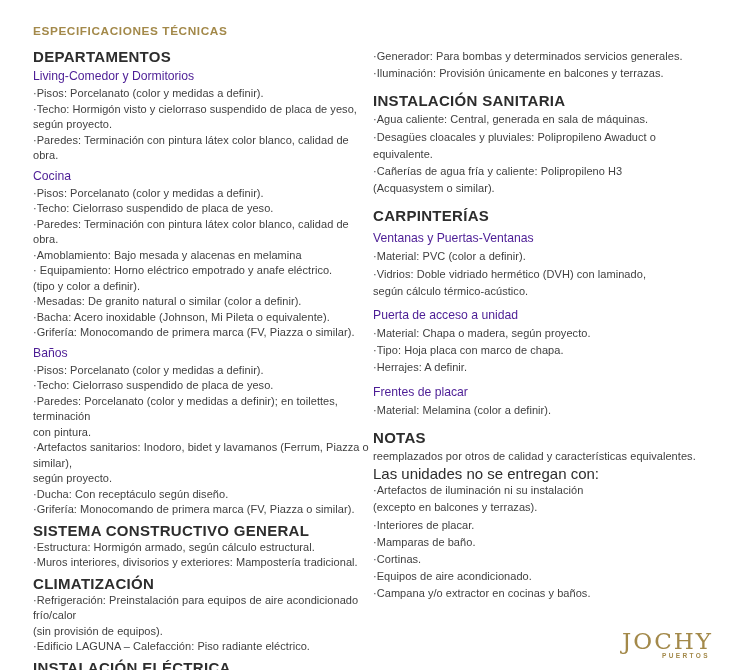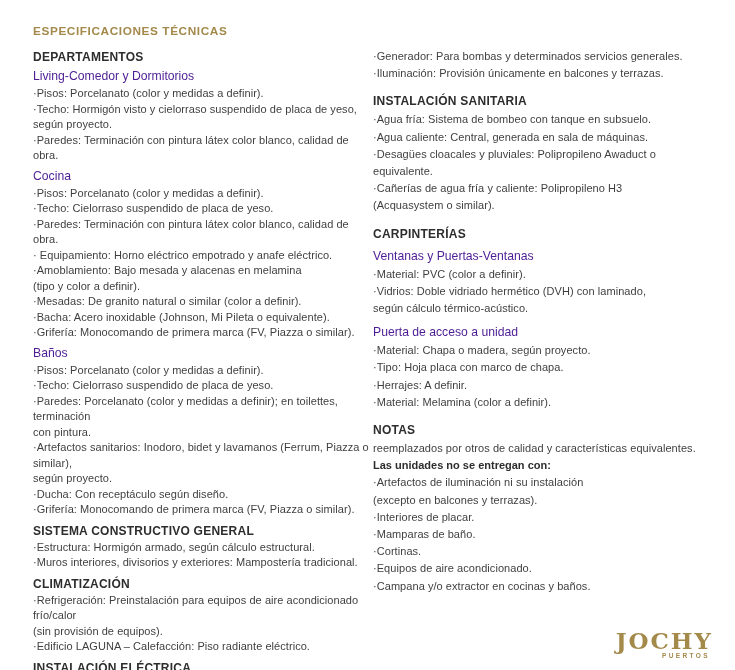--- a/index.html
+++ b/index.html
@@ -19,56 +19,56 @@
     color:#a3894a;
     line-height:14px;
     margin:0 0 6px 0;
   }
   .cols{display:flex;align-items:flex-start;}
   .col-left{width:340px;flex:none;}
   .col-right{flex:1;padding-top:4px;}
   .h{
     font-weight:bold;
     color:#2d2d2d;
-    font-size:12px;
+    font-size:15px;
     letter-spacing:.02em;
     line-height:14px;
     margin:6px 0 2px 0;
   }
   .col-right .h{margin:12px 0 3px 0;}
   .sub{
     font-size:12.2px;
     color:#4c1d95;
     line-height:15px;
     margin:5px 0 2px 0;
   }
   .col-right .sub{margin:8px 0 2px 0;}
   .t{
     font-size:11px;
     color:#3f3f3f;
     letter-spacing:.005em;
   }
   .col-left .t{line-height:15.5px;}
   .col-right .t{line-height:17.2px;}
   .b{
-    font-size:11px;
-    font-weight:bold;
+    font-size:15px;
+    font-weight:normal;
     color:#2d2d2d;
   }
   .col-right .b{line-height:17.2px;}
   .logo{
     position:absolute;
     right:22px;
     bottom:10px;
     text-align:right;
     color:#a3894a;
   }
   .logo-word{
     font-family:"DejaVu Serif", serif;
-    font-weight:bold;
+    font-weight:normal;
     font-size:23px;
     letter-spacing:2px;
     line-height:24px;
   }
   .logo-sub{
     font-family:"Liberation Sans", sans-serif;
     font-size:6.5px;
     font-weight:bold;
     letter-spacing:2.4px;
     line-height:8px;
@@ -86,22 +86,22 @@
         <div class="h">DEPARTAMENTOS</div>
         <div class="sub">Living-Comedor y Dormitorios</div>
         <div class="t">·Pisos: Porcelanato (color y medidas a definir).</div>
         <div class="t">·Techo: Hormigón visto y cielorraso suspendido de placa de yeso,</div>
         <div class="t">según proyecto.</div>
         <div class="t">·Paredes: Terminación con pintura látex color blanco, calidad de obra.</div>
         <div class="sub">Cocina</div>
         <div class="t">·Pisos: Porcelanato (color y medidas a definir).</div>
         <div class="t">·Techo: Cielorraso suspendido de placa de yeso.</div>
         <div class="t">·Paredes: Terminación con pintura látex color blanco, calidad de obra.</div>
+        <div class="t">·Amoblamiento: Bajo mesada y alacenas en melamina</div>
         <div class="t">· Equipamiento: Horno eléctrico empotrado y anafe eléctrico.</div>
-        <div class="t">·Amoblamiento: Bajo mesada y alacenas en melamina</div>
         <div class="t">(tipo y color a definir).</div>
         <div class="t">·Mesadas: De granito natural o similar (color a definir).</div>
         <div class="t">·Bacha: Acero inoxidable (Johnson, Mi Pileta o equivalente).</div>
         <div class="t">·Grifería: Monocomando de primera marca (FV, Piazza o similar).</div>
         <div class="sub">Baños</div>
         <div class="t">·Pisos: Porcelanato (color y medidas a definir).</div>
         <div class="t">·Techo: Cielorraso suspendido de placa de yeso.</div>
         <div class="t">·Paredes: Porcelanato (color y medidas a definir); en toilettes, terminación</div>
         <div class="t">con pintura.</div>
         <div class="t">·Artefactos sanitarios: Inodoro, bidet y lavamanos (Ferrum, Piazza o similar),</div>
@@ -114,34 +114,34 @@
         <div class="h">CLIMATIZACIÓN</div>
         <div class="t">·Refrigeración: Preinstalación para equipos de aire acondicionado frío/calor</div>
         <div class="t">(sin provisión de equipos).</div>
         <div class="t">·Edificio LAGUNA – Calefacción: Piso radiante eléctrico.</div>
         <div class="h">INSTALACIÓN ELÉCTRICA</div>
       </div>
     <div class="col-right">
         <div class="t">·Generador: Para bombas y determinados servicios generales.</div>
         <div class="t">·Iluminación: Provisión únicamente en balcones y terrazas.</div>
         <div class="h">INSTALACIÓN SANITARIA</div>
-        <div class="t">·Agua fría: Sistema de bombeo con tanque en subsuelo.</div>
         <div class="t">·Agua caliente: Central, generada en sala de máquinas.</div>
         <div class="t">·Desagües cloacales y pluviales: Polipropileno Awaduct o equivalente.</div>
         <div class="t">·Cañerías de agua fría y caliente: Polipropileno H3</div>
         <div class="t">(Acquasystem o similar).</div>
         <div class="h">CARPINTERÍAS</div>
         <div class="sub">Ventanas y Puertas-Ventanas</div>
         <div class="t">·Material: PVC (color a definir).</div>
         <div class="t">·Vidrios: Doble vidriado hermético (DVH) con laminado,</div>
         <div class="t">según cálculo térmico-acústico.</div>
         <div class="sub">Puerta de acceso a unidad</div>
         <div class="t">·Material: Chapa o madera, según proyecto.</div>
         <div class="t">·Tipo: Hoja placa con marco de chapa.</div>
         <div class="t">·Herrajes: A definir.</div>
+        <div class="sub">Frentes de placar</div>
         <div class="t">·Material: Melamina (color a definir).</div>
         <div class="h">NOTAS</div>
         <div class="t">reemplazados por otros de calidad y características equivalentes.</div>
         <div class="b">Las unidades no se entregan con:</div>
         <div class="t">·Artefactos de iluminación ni su instalación</div>
         <div class="t">(excepto en balcones y terrazas).</div>
         <div class="t">·Interiores de placar.</div>
         <div class="t">·Mamparas de baño.</div>
         <div class="t">·Cortinas.</div>
         <div class="t">·Equipos de aire acondicionado.</div>

